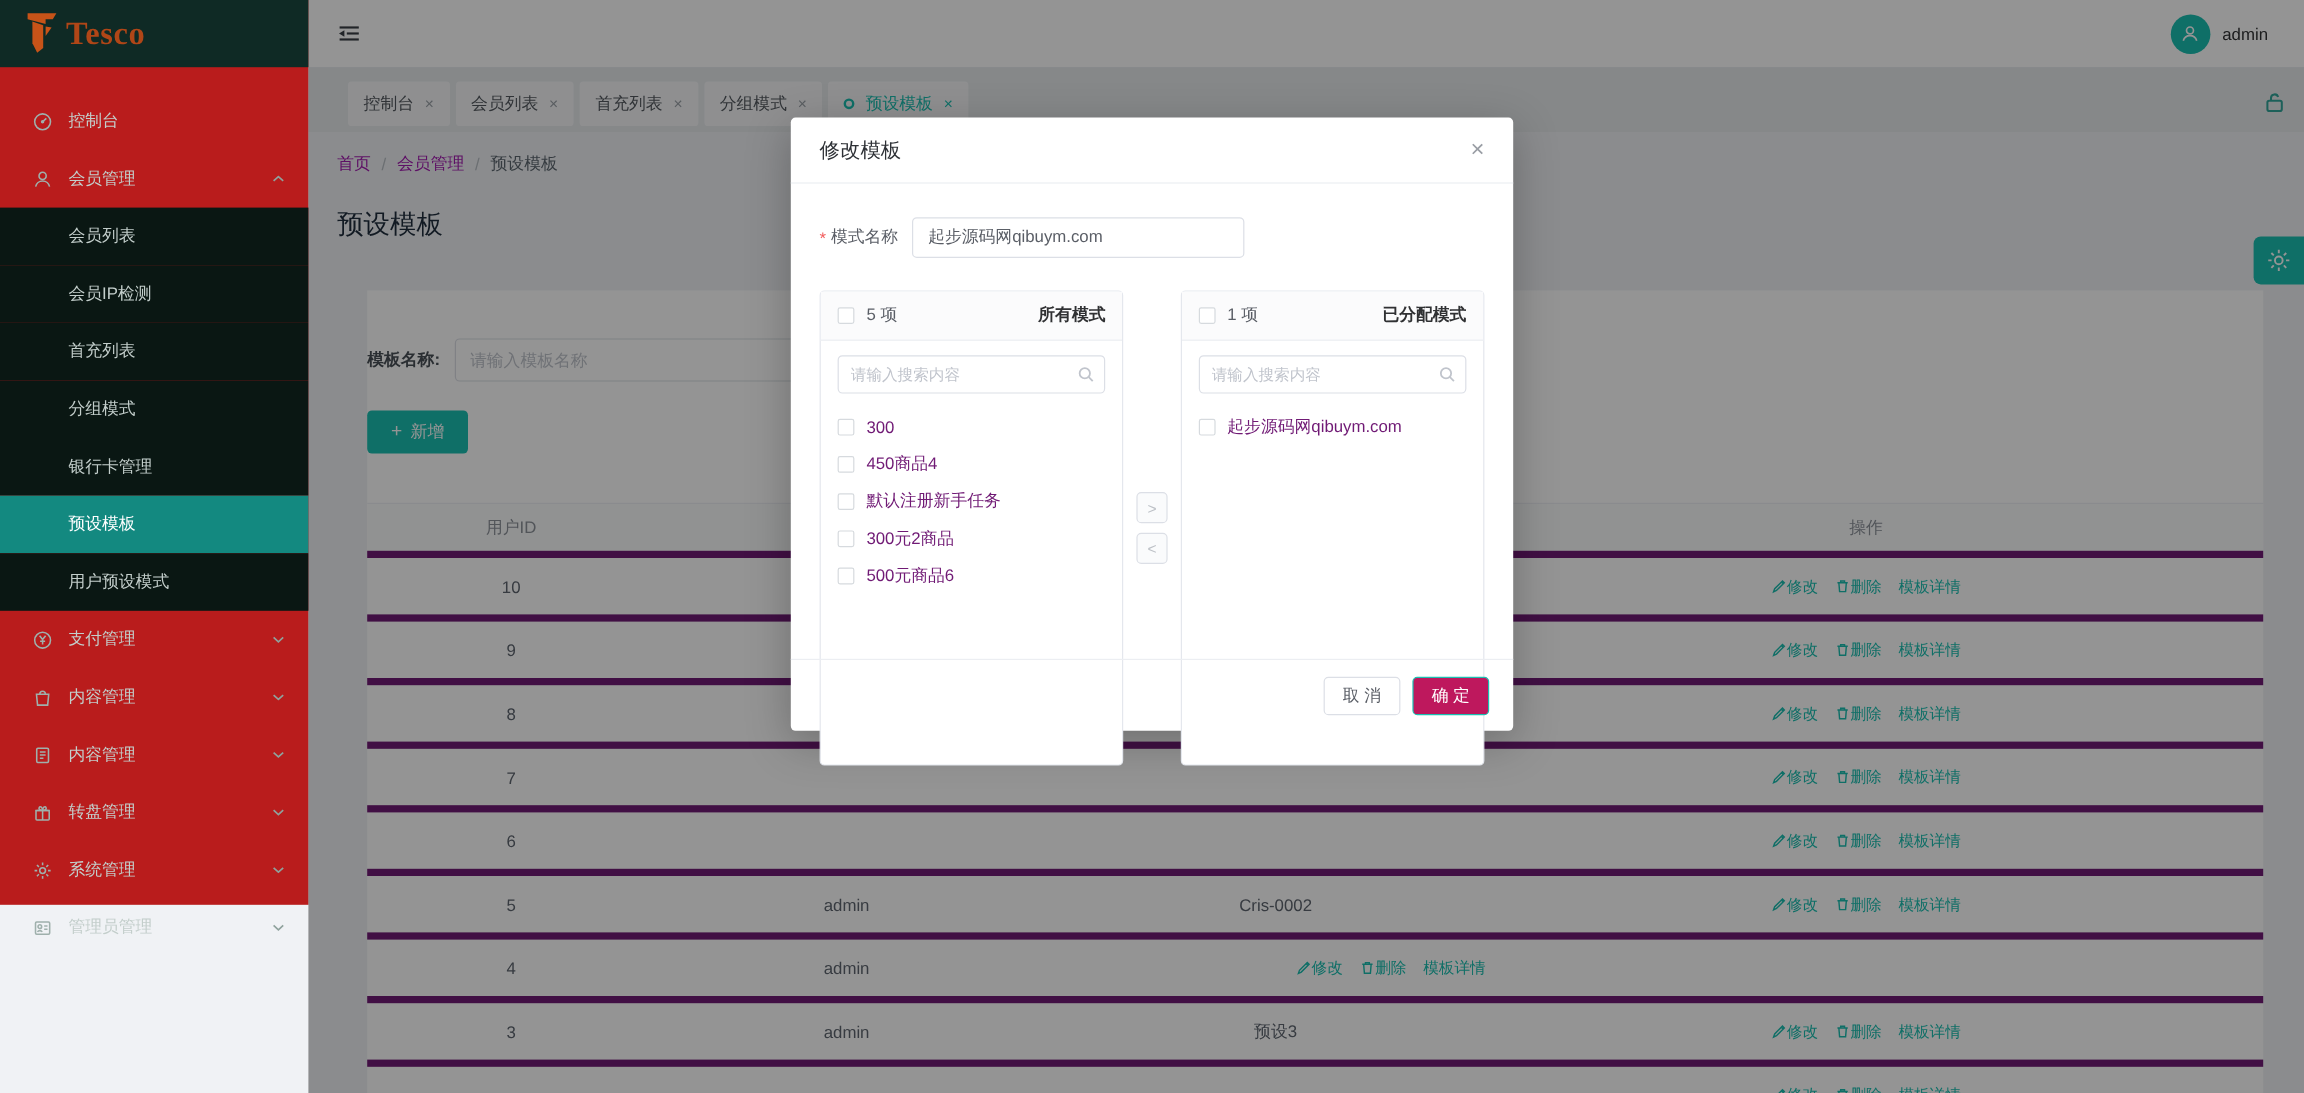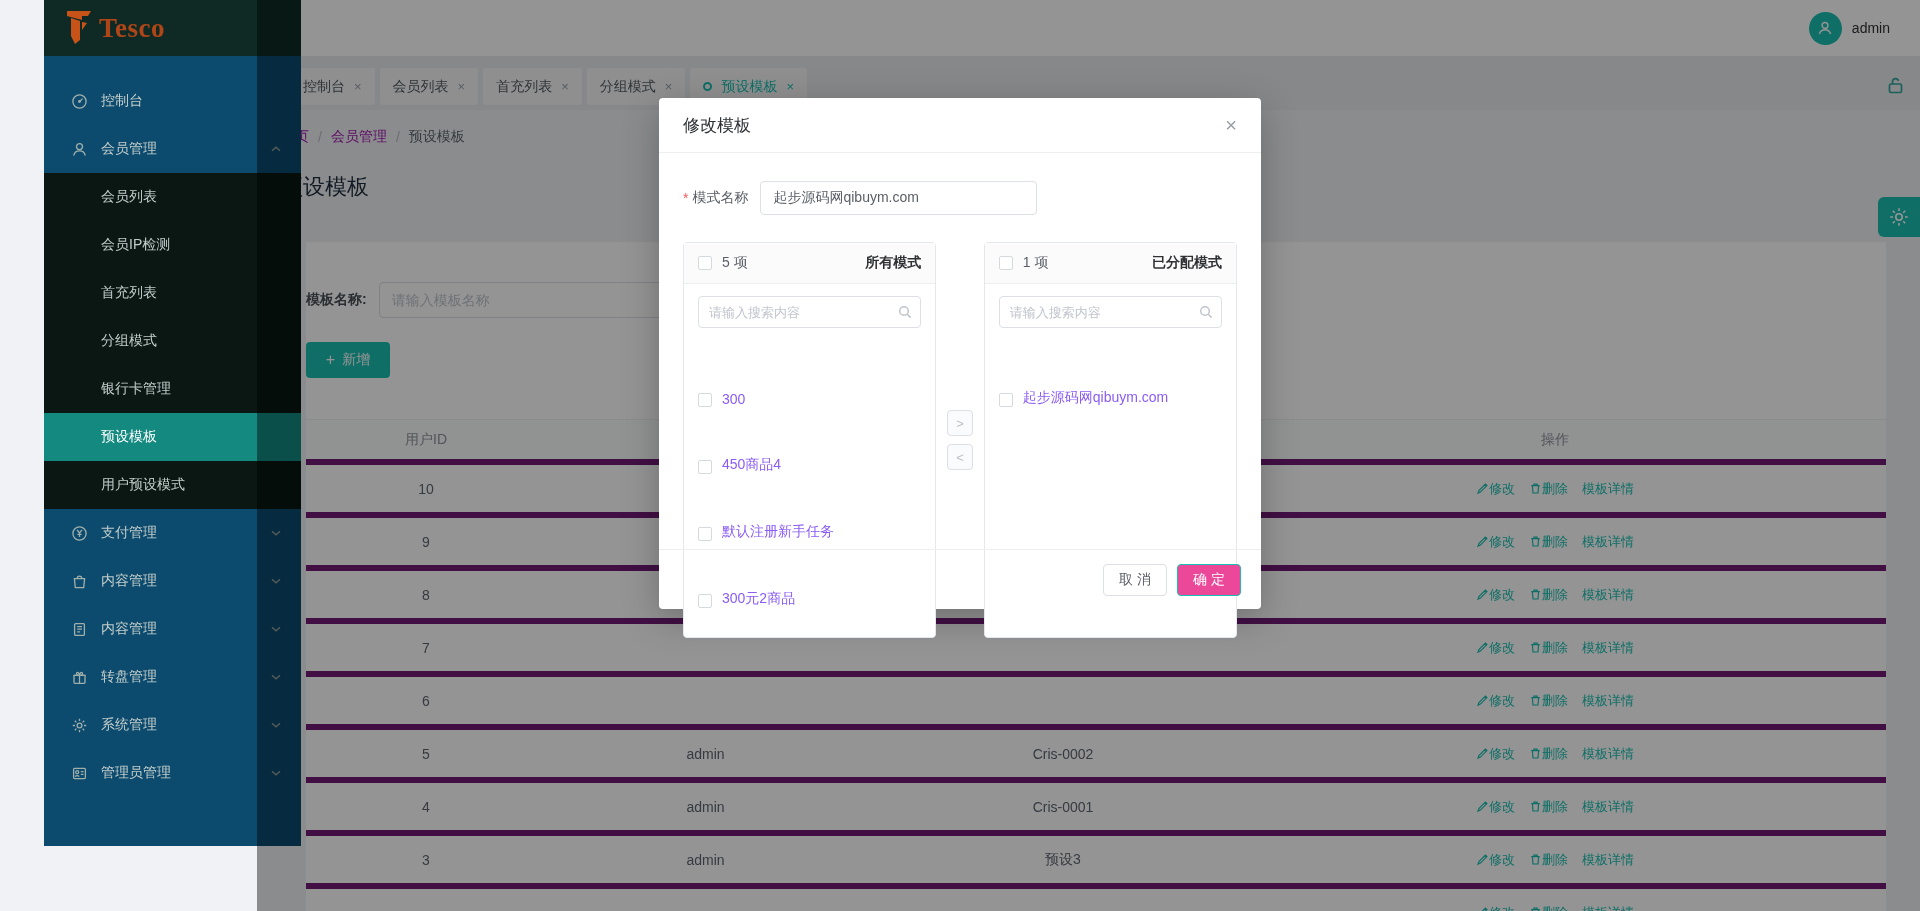--- a/index.html
+++ b/index.html
@@ -1,21 +1,21 @@
 <!DOCTYPE html>
 <html><head>
 <meta charset="utf-8">
 <style>
   * { margin:0; padding:0; box-sizing:border-box; }
   html,body { width:1920px; height:911px; }
   body { font-family:"Liberation Sans", sans-serif; }
   .app { position:relative; width:1920px; height:911px; background:#f0f2f5; overflow:hidden; }
 
   
-  .sidebar { position:absolute; left:0; top:0; width:257px; height:846px; background:#0c4a6e; z-index:1;margin-left:44px; }
+  .sidebar { position:absolute; left:0; top:0; width:257px; height:754px; background:#b91c1c; z-index:1; }
   .logo-row { height:56px; display:flex; align-items:center; padding-left:22px; background:#0f2a25; gap:7px; }
   .logo-text { font-family:"Liberation Serif", serif; font-weight:bold; font-size:27px; color:#b04617; letter-spacing:0.5px; }
   .side-nav { padding-top:21px; }
   .nav-item { height:48px; display:flex; align-items:center; padding:0 20px 0 27px; color:#c3cecb; font-size:14px; cursor:pointer; }
   .nav-item .nav-ico { width:17px; height:17px; margin-right:13px; display:flex; align-items:center; color:#9fb0ac; }
   .nav-item.sub { padding-left:57px; background:#0a1713; }
   .nav-item.sub.active { background:#138980; color:#ffffff; }
   .nav-arrow { margin-left:auto; color:#8fa29d; display:flex; }
 
   
@@ -74,29 +74,29 @@
   .transfer { margin-top:27px; display:flex; }
   .panel { width:256px; height:396px; border:1px solid #e4e7ed; border-radius:4px; background:#fff; display:flex; flex-direction:column; }
   .p-head { height:41px; background:#fbfbfc; border-bottom:1px solid #eceef2; display:flex; align-items:center; padding:0 14px; font-size:14px; color:#5a5e66; flex:none; }
   .p-count { margin-left:10px; }
   .p-title { margin-left:auto; color:#303133;font-weight:bold; }
   .p-search { margin:12px 14px 0; position:relative; flex:none; }
   .p-search input { width:100%; height:32px; border:1px solid #dcdfe6; border-radius:4px; padding:0 30px 0 10px; font-size:13px; color:#5a5e66; outline:none; font-family:"Liberation Sans",sans-serif; }
   .p-search input::placeholder { color:#c0c4cc; }
   .mag { position:absolute; right:9px; top:9px; color:#c0c4cc; }
   .p-list { margin-top:12px; overflow:hidden; flex:1; }
-  .p-item { height:31px; display:flex; align-items:flex-end; padding:0 14px; gap:10px; font-size:14px; color:#8b5cf6; cursor:pointer;margin-top:36px; }
+  .p-item { height:31px; display:flex; align-items:center; padding:0 14px; gap:10px; font-size:14px; color:#701a75; cursor:pointer; }
   .checkbox { width:14px; height:14px; border:1px solid #d6dade; border-radius:2px; background:#fff; flex:none; display:inline-block; }
   .mid-col { width:48px; display:flex; flex-direction:column; align-items:center; justify-content:center; gap:8px; }
   .move-btn { width:26px; height:26px; border:1px solid #dcdfe6; border-radius:4px; background:#fafbfc; color:#bcc0c6; font-size:13px; display:flex; align-items:center; justify-content:center; cursor:default; font-family:"Liberation Sans",sans-serif; }
 
   .modal-foot { position:absolute; left:0; right:0; bottom:0; height:60px; border-top:1px solid #eceef2; display:flex; align-items:center; justify-content:flex-end; gap:10px; padding:0 20px; }
   .btn { height:32px; min-width:64px; border-radius:4px; font-size:14px; display:flex; align-items:center; justify-content:center; padding:0 14px; cursor:pointer; font-family:"Liberation Sans",sans-serif; }
   .btn.cancel { background:#fff; border:1px solid #dcdfe6; color:#5a5e66; }
-  .btn.confirm { background:#ec4899; border:1px solid #1bbfb1; color:#fff; }
+  .btn.confirm { background:#be185d; border:1px solid #1bbfb1; color:#fff; }
 </style>
 </head>
 <body>
 
 <div class="app">
 
   <aside class="sidebar">
     <div class="logo-row">
       <span style="display:flex;">
         <svg width="26" height="36" viewBox="0 0 26 36">
@@ -486,21 +486,20 @@
                   </span>
                   <span class="action-link">
                     <span>模板详情</span>
                   </span>
                 </div>
                 <div class="t-cell c6"></div>
               </div>
               <div class="t-row body">
                 <div class="t-cell c1">4</div>
                 <div class="t-cell c2">admin</div>
-                <div class="t-cell c3">Cris-0001</div>
                 <div class="t-cell c4"></div>
                 <div class="t-cell c5 actions">
                   <span class="action-link">
                     <span style="display:flex;">
                       <svg width="13" height="13" viewBox="0 0 13 13" fill="none" stroke="currentColor" stroke-width="1.2">
                         <path d="M2 11.2 L2.9 8.6 L9.4 2.1 L10.9 3.6 L4.4 10.1 L2 11.2 Z M8.5 3 L10 4.5"></path>
                       </svg>
                     </span>
                     <span>修改</span>
                   </span>

